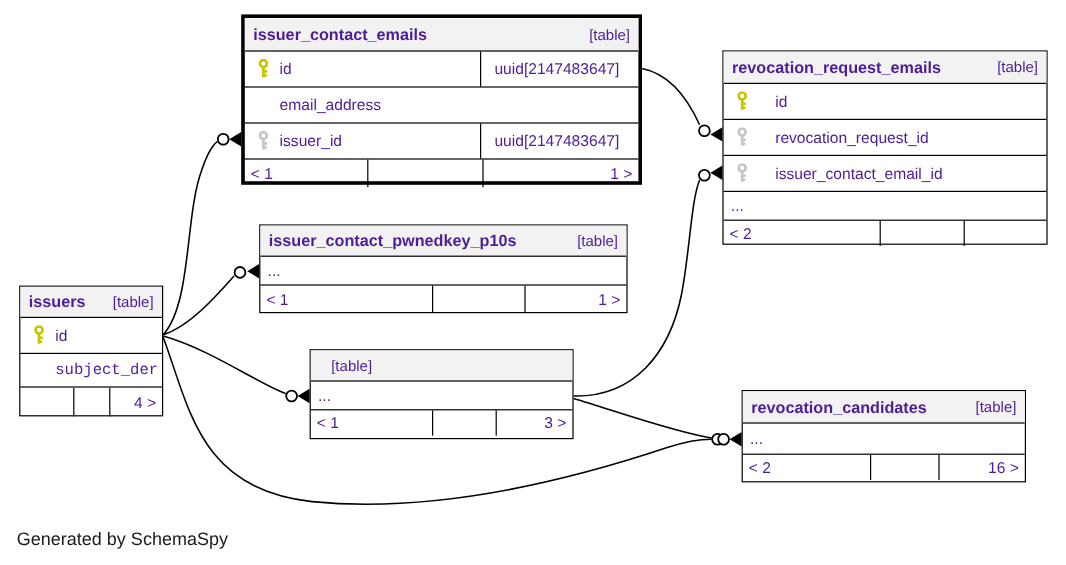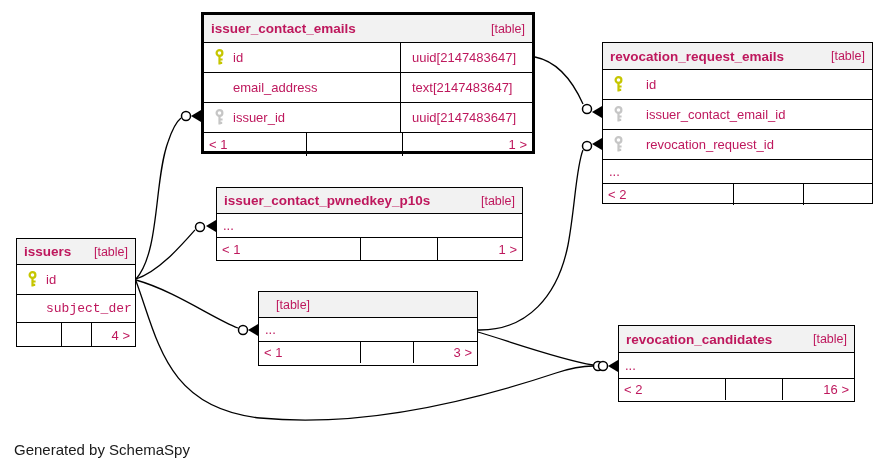--- a/index.html
+++ b/index.html
@@ -12,21 +12,21 @@
     background: #ffffff;
     overflow: hidden;
   }
   
   .tbl {
     position: absolute;
     background: #ffffff;
     border: 1.6px solid #000;
     z-index: 1;
     font-size: 13px;
-    color: #be185d;
+    color: #4c1d95;
   }
   .tbl.focus { border-width: 3px; }
   .hdr {
     display: flex;
     align-items: center;
     justify-content: space-between;
     background: #f2f2f2;
     border-bottom: 1.6px solid #000;
     padding: 0 7px;
     height: 27px;
@@ -145,21 +145,20 @@
         </span>
         <span>id</span>
       </span>
       <span class="cell-type">uuid[2147483647]</span>
     </div>
     <div class="row">
       <span class="cell-name">
         <span class="keyslot"></span>
         <span>email_address</span>
       </span>
-      <span class="cell-type">text[2147483647]</span>
     </div>
     <div class="row">
       <span class="cell-name">
         <span class="keyslot">
           <svg class="keysvg" width="11" height="17" viewBox="0 0 11 17">
             <g fill="none" stroke-width="2.2" stroke="#c6c6c6">
               <circle cx="5.5" cy="4" r="2.9"></circle>
               <path d="M5.5 7 L5.5 15.5 M5.5 10.5 L8.6 10.5 M5.5 13.8 L8.2 13.8"></path>
             </g>
           </svg>
@@ -196,34 +195,34 @@
     <div class="row">
       <span class="cell-name">
         <span class="keyslot wide">
           <svg class="keysvg" width="11" height="17" viewBox="0 0 11 17">
             <g fill="none" stroke-width="2.2" stroke="#c6c6c6">
               <circle cx="5.5" cy="4" r="2.9"></circle>
               <path d="M5.5 7 L5.5 15.5 M5.5 10.5 L8.6 10.5 M5.5 13.8 L8.2 13.8"></path>
             </g>
           </svg>
         </span>
+        <span>revocation_request_id</span>
+      </span>
+    </div>
+    <div class="row">
+      <span class="cell-name">
+        <span class="keyslot wide">
+          <svg class="keysvg" width="11" height="17" viewBox="0 0 11 17">
+            <g fill="none" stroke-width="2.2" stroke="#c6c6c6">
+              <circle cx="5.5" cy="4" r="2.9"></circle>
+              <path d="M5.5 7 L5.5 15.5 M5.5 10.5 L8.6 10.5 M5.5 13.8 L8.2 13.8"></path>
+            </g>
+          </svg>
+        </span>
         <span>issuer_contact_email_id</span>
-      </span>
-    </div>
-    <div class="row">
-      <span class="cell-name">
-        <span class="keyslot wide">
-          <svg class="keysvg" width="11" height="17" viewBox="0 0 11 17">
-            <g fill="none" stroke-width="2.2" stroke="#c6c6c6">
-              <circle cx="5.5" cy="4" r="2.9"></circle>
-              <path d="M5.5 7 L5.5 15.5 M5.5 10.5 L8.6 10.5 M5.5 13.8 L8.2 13.8"></path>
-            </g>
-          </svg>
-        </span>
-        <span>revocation_request_id</span>
       </span>
     </div>
     <div class="row ellipsis">
       <span class="cell-name">...</span>
     </div>
     <div class="ftr" style="height:21px;">
       <span class="fc" style="width:131px;">&lt; 2</span>
       <span class="fc" style="width:70px;"></span>
       <span class="fc right" style="flex:1;"></span>
     </div>

